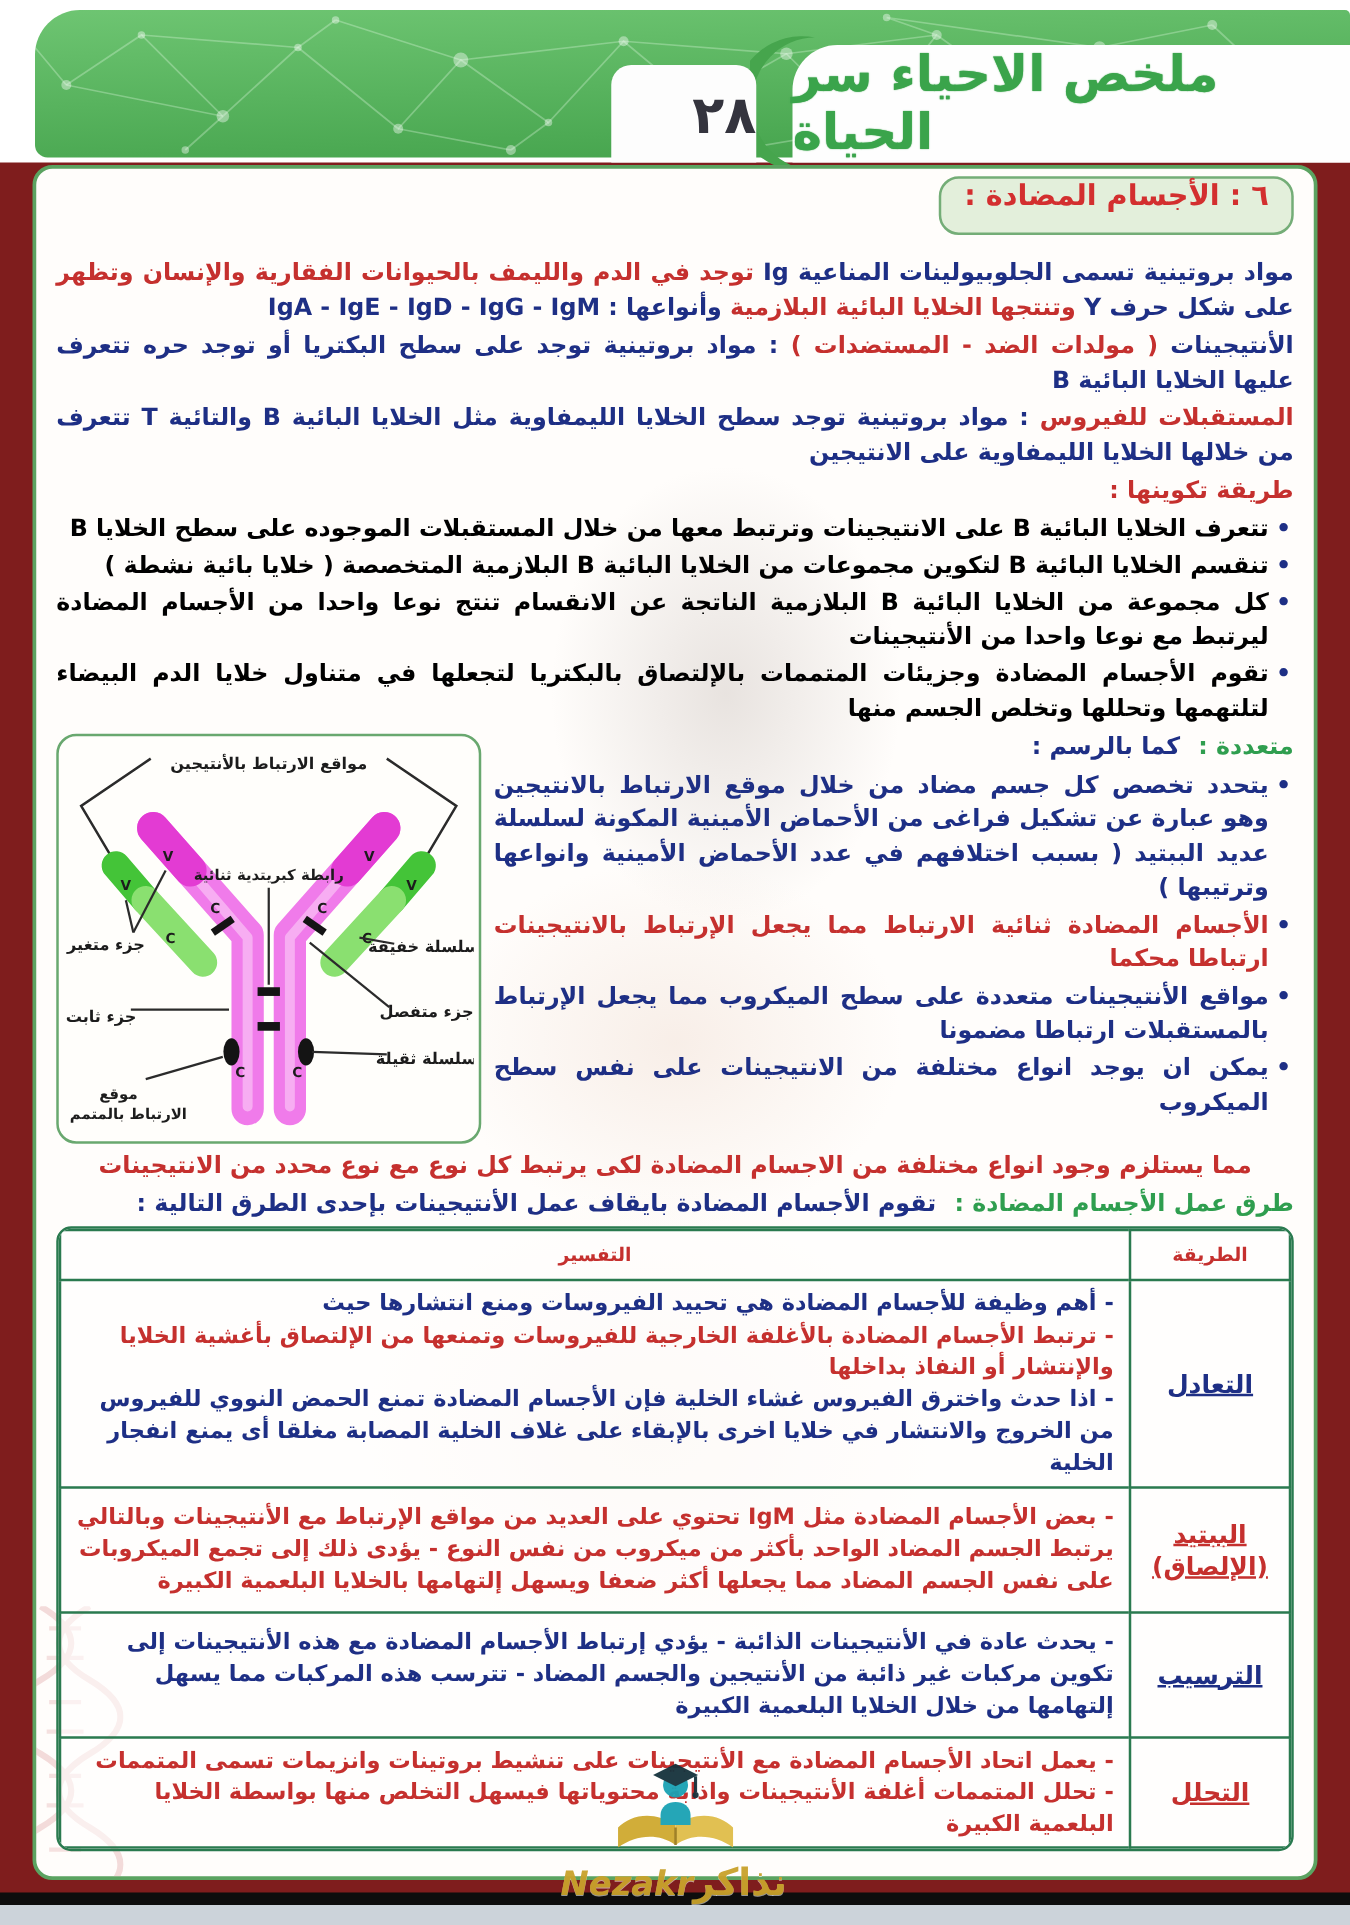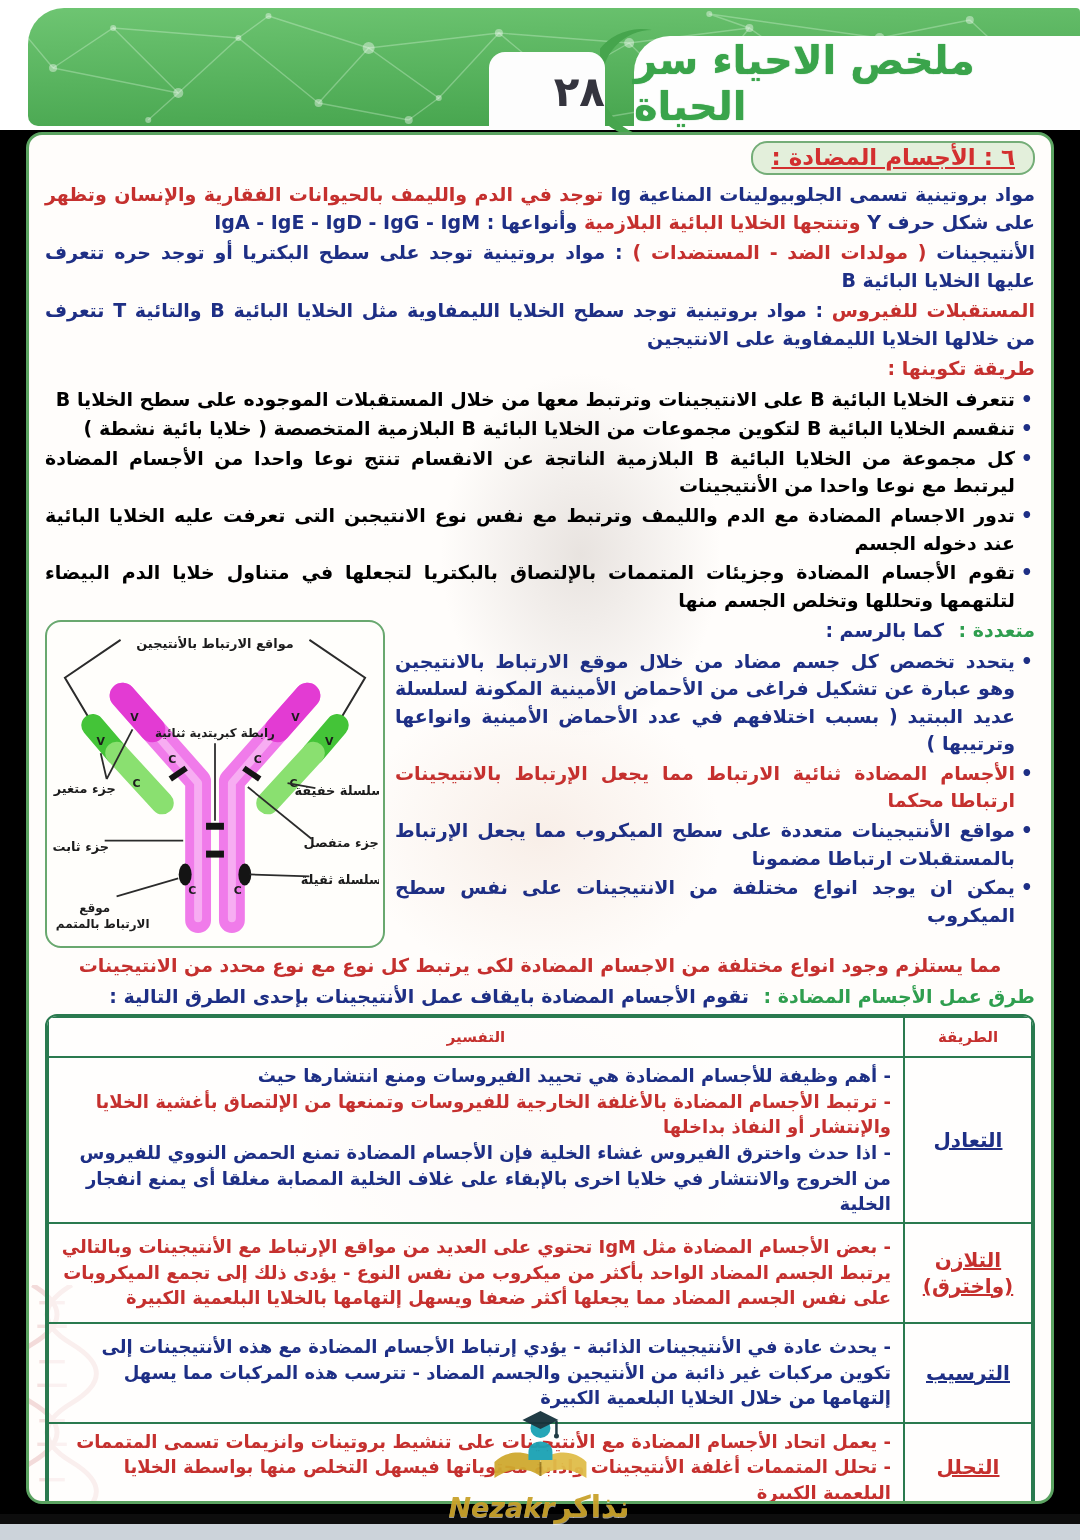--- a/index.html
+++ b/index.html
@@ -1,16 +1,16 @@
 <!DOCTYPE html>
 <html lang="ar"><head>
 <meta charset="utf-8">
 <style>
   html,body{margin:0;padding:0;background:#e7e7ea;}
-  .page{position:relative;width:1080px;height:1540px;background:#000000;overflow:hidden;
+  .page{position:relative;width:1080px;height:1540px;background:#7f1d1d;overflow:hidden;
         font-family:"DejaVu Sans",sans-serif;font-weight:bold;}
   
   .header{position:relative;height:130px;background:#fff;}
   .band{position:absolute;left:28px;right:0;top:8px;height:118px;
         border-radius:36px 4px 4px 10px;background:linear-gradient(178deg,#6ec572,#42a14a);overflow:hidden;}
   .band svg{width:100%;height:100%;display:block;}
   .title-panel{position:absolute;right:0;top:36px;width:446px;height:94px;background:#fefefe;
         border-radius:36px 0 0 0;display:flex;align-items:center;justify-content:center;}
   .crescent{position:absolute;left:-34px;top:-8px;}
   .title{font-size:40px;color:#3aa44b;letter-spacing:-1px;text-shadow:0 0 1px #3aa44b;}
@@ -19,21 +19,21 @@
         font-size:42px;color:#34343e;}
   
   .content{position:relative;margin:2px 26px 0;border:3px solid #5ba361;border-radius:16px;
         padding:6px 16px 10px;height:1372px;box-sizing:border-box;direction:rtl;overflow:hidden;
         background:
          radial-gradient(ellipse 200px 260px at 54% 420px, rgba(198,188,182,.40), transparent 70%),
          radial-gradient(ellipse 260px 210px at 50% 700px, rgba(236,214,200,.38), transparent 70%),
          radial-gradient(ellipse 330px 260px at 48% 1010px, rgba(242,222,210,.30), transparent 75%),
          #fffdfb;}
   .badge{width:fit-content;background:#e3efdb;border:2px solid #74ad77;border-radius:16px;
-        padding:1px 18px 3px;color:#d32f2f;font-size:23px;margin-bottom:6px;text-decoration:underline;}
+        padding:1px 18px 16px;color:#d32f2f;font-size:23px;margin-bottom:17px;}
   .para{margin:3px 0;font-size:19px;line-height:1.45;text-align:justify;color:#1e2f85;}
   .seg-navy{color:#1e2f85;} .seg-red{color:#c5302e;} .seg-green{color:#2f9e4f;}
   .hgap{margin-left:8px;}
   .heading-red{color:#c5302e;}
   ul.bullets{list-style:none;margin:2px 0;padding:0;}
   ul.bullets li{position:relative;padding-right:20px;margin:2px 0;font-size:19px;line-height:1.45;text-align:justify;}
   ul.bullets li::before{content:"•";position:absolute;right:2px;top:0;color:#1e2f85;}
   .conclusion{clear:both;text-align:center;}
   
   .fig{float:left;width:340px;margin:4px 10px 4px 0;background:#fffefb;border:2.5px solid #69a86f;
@@ -114,21 +114,20 @@
 
     <p class="para"><span class="seg-navy">مواد بروتينية تسمى الجلوبيولينات المناعية Ig </span><span class="seg-red">توجد في الدم والليمف بالحيوانات الفقارية والإنسان وتظهر </span><span class="seg-navy">على شكل حرف Y </span><span class="seg-red">وتنتجها الخلايا البائية البلازمية </span><span class="seg-navy">وأنواعها : IgA - IgE - IgD - IgG - IgM</span></p>
     <p class="para"><span class="seg-navy">الأنتيجينات </span><span class="seg-red">( مولدات الضد - المستضدات ) </span><span class="seg-navy">: مواد بروتينية توجد على سطح البكتريا أو توجد حره تتعرف عليها الخلايا البائية B</span></p>
     <p class="para"><span class="seg-red">المستقبلات للفيروس </span><span class="seg-navy">: مواد بروتينية توجد سطح الخلايا الليمفاوية مثل الخلايا البائية B والتائية T تتعرف من خلالها الخلايا الليمفاوية على الانتيجين</span></p>
     <p class="para heading-red">طريقة تكوينها :</p>
 
     <ul class="bullets">
       <li>تتعرف الخلايا البائية B على الانتيجينات وترتبط معها من خلال المستقبلات الموجوده على سطح الخلايا B</li>
       <li>تنقسم الخلايا البائية B لتكوين مجموعات من الخلايا البائية B البلازمية المتخصصة ( خلايا بائية نشطة )</li>
       <li>كل مجموعة من الخلايا البائية B البلازمية الناتجة عن الانقسام تنتج نوعا واحدا من الأجسام المضادة ليرتبط مع نوعا واحدا من الأنتيجينات</li>
-      <li>تدور الاجسام المضادة مع الدم والليمف وترتبط مع نفس نوع الانتيجبن التى تعرفت عليه الخلايا البائية عند دخوله الجسم</li>
       <li>تقوم الأجسام المضادة وجزيئات المتممات بالإلتصاق بالبكتريا لتجعلها في متناول خلايا الدم البيضاء لتلتهمها وتحللها وتخلص الجسم منها</li>
     </ul>
 
     <figure class="fig">
       <svg viewBox="0 0 330 318">
         <g stroke="#2b2b2b" stroke-width="2" fill="none">
           <polyline points="70,14 14,52 58,126"></polyline>
           <polyline points="260,14 316,52 272,126"></polyline>
         </g>
         <text x="165" y="22" font-size="13" text-anchor="middle">مواقع الارتباط بالأنتيجين</text>
@@ -226,21 +225,21 @@
         <tbody>
           <tr style="height:140px">
             <td class="method seg-navy">التعادل</td>
             <td class="expl">
                 <div class="line seg-navy">- أهم وظيفة للأجسام المضادة هي تحييد الفيروسات ومنع انتشارها حيث</div>
                 <div class="line seg-red">- ترتبط الأجسام المضادة بالأغلفة الخارجية للفيروسات وتمنعها من الإلتصاق بأغشية الخلايا والإنتشار أو النفاذ بداخلها</div>
                 <div class="line seg-navy">- اذا حدث واخترق الفيروس غشاء الخلية فإن الأجسام المضادة تمنع الحمض النووي للفيروس من الخروج والانتشار في خلايا اخرى بالإبقاء على غلاف الخلية المصابة مغلقا أى يمنع انفجار الخلية</div>
               </td>
           </tr>
           <tr style="height:100px">
-            <td class="method seg-red">التلازن (واخترق)</td>
+            <td class="method seg-red">الببتيد (الإلصاق)</td>
             <td class="expl">
                 <div class="line seg-red">- بعض الأجسام المضادة مثل IgM تحتوي على العديد من مواقع الإرتباط مع الأنتيجينات وبالتالي يرتبط الجسم المضاد الواحد بأكثر من ميكروب من نفس النوع - يؤدى ذلك إلى تجمع الميكروبات على نفس الجسم المضاد مما يجعلها أكثر ضعفا ويسهل إلتهامها بالخلايا البلعمية الكبيرة</div>
               </td>
           </tr>
           <tr style="height:100px">
             <td class="method seg-navy">الترسيب</td>
             <td class="expl">
                 <div class="line seg-navy">- يحدث عادة في الأنتيجينات الذائبة - يؤدي إرتباط الأجسام المضادة مع هذه الأنتيجينات إلى تكوين مركبات غير ذائبة من الأنتيجين والجسم المضاد - تترسب هذه المركبات مما يسهل إلتهامها من خلال الخلايا البلعمية الكبيرة</div>
               </td>
           </tr>

